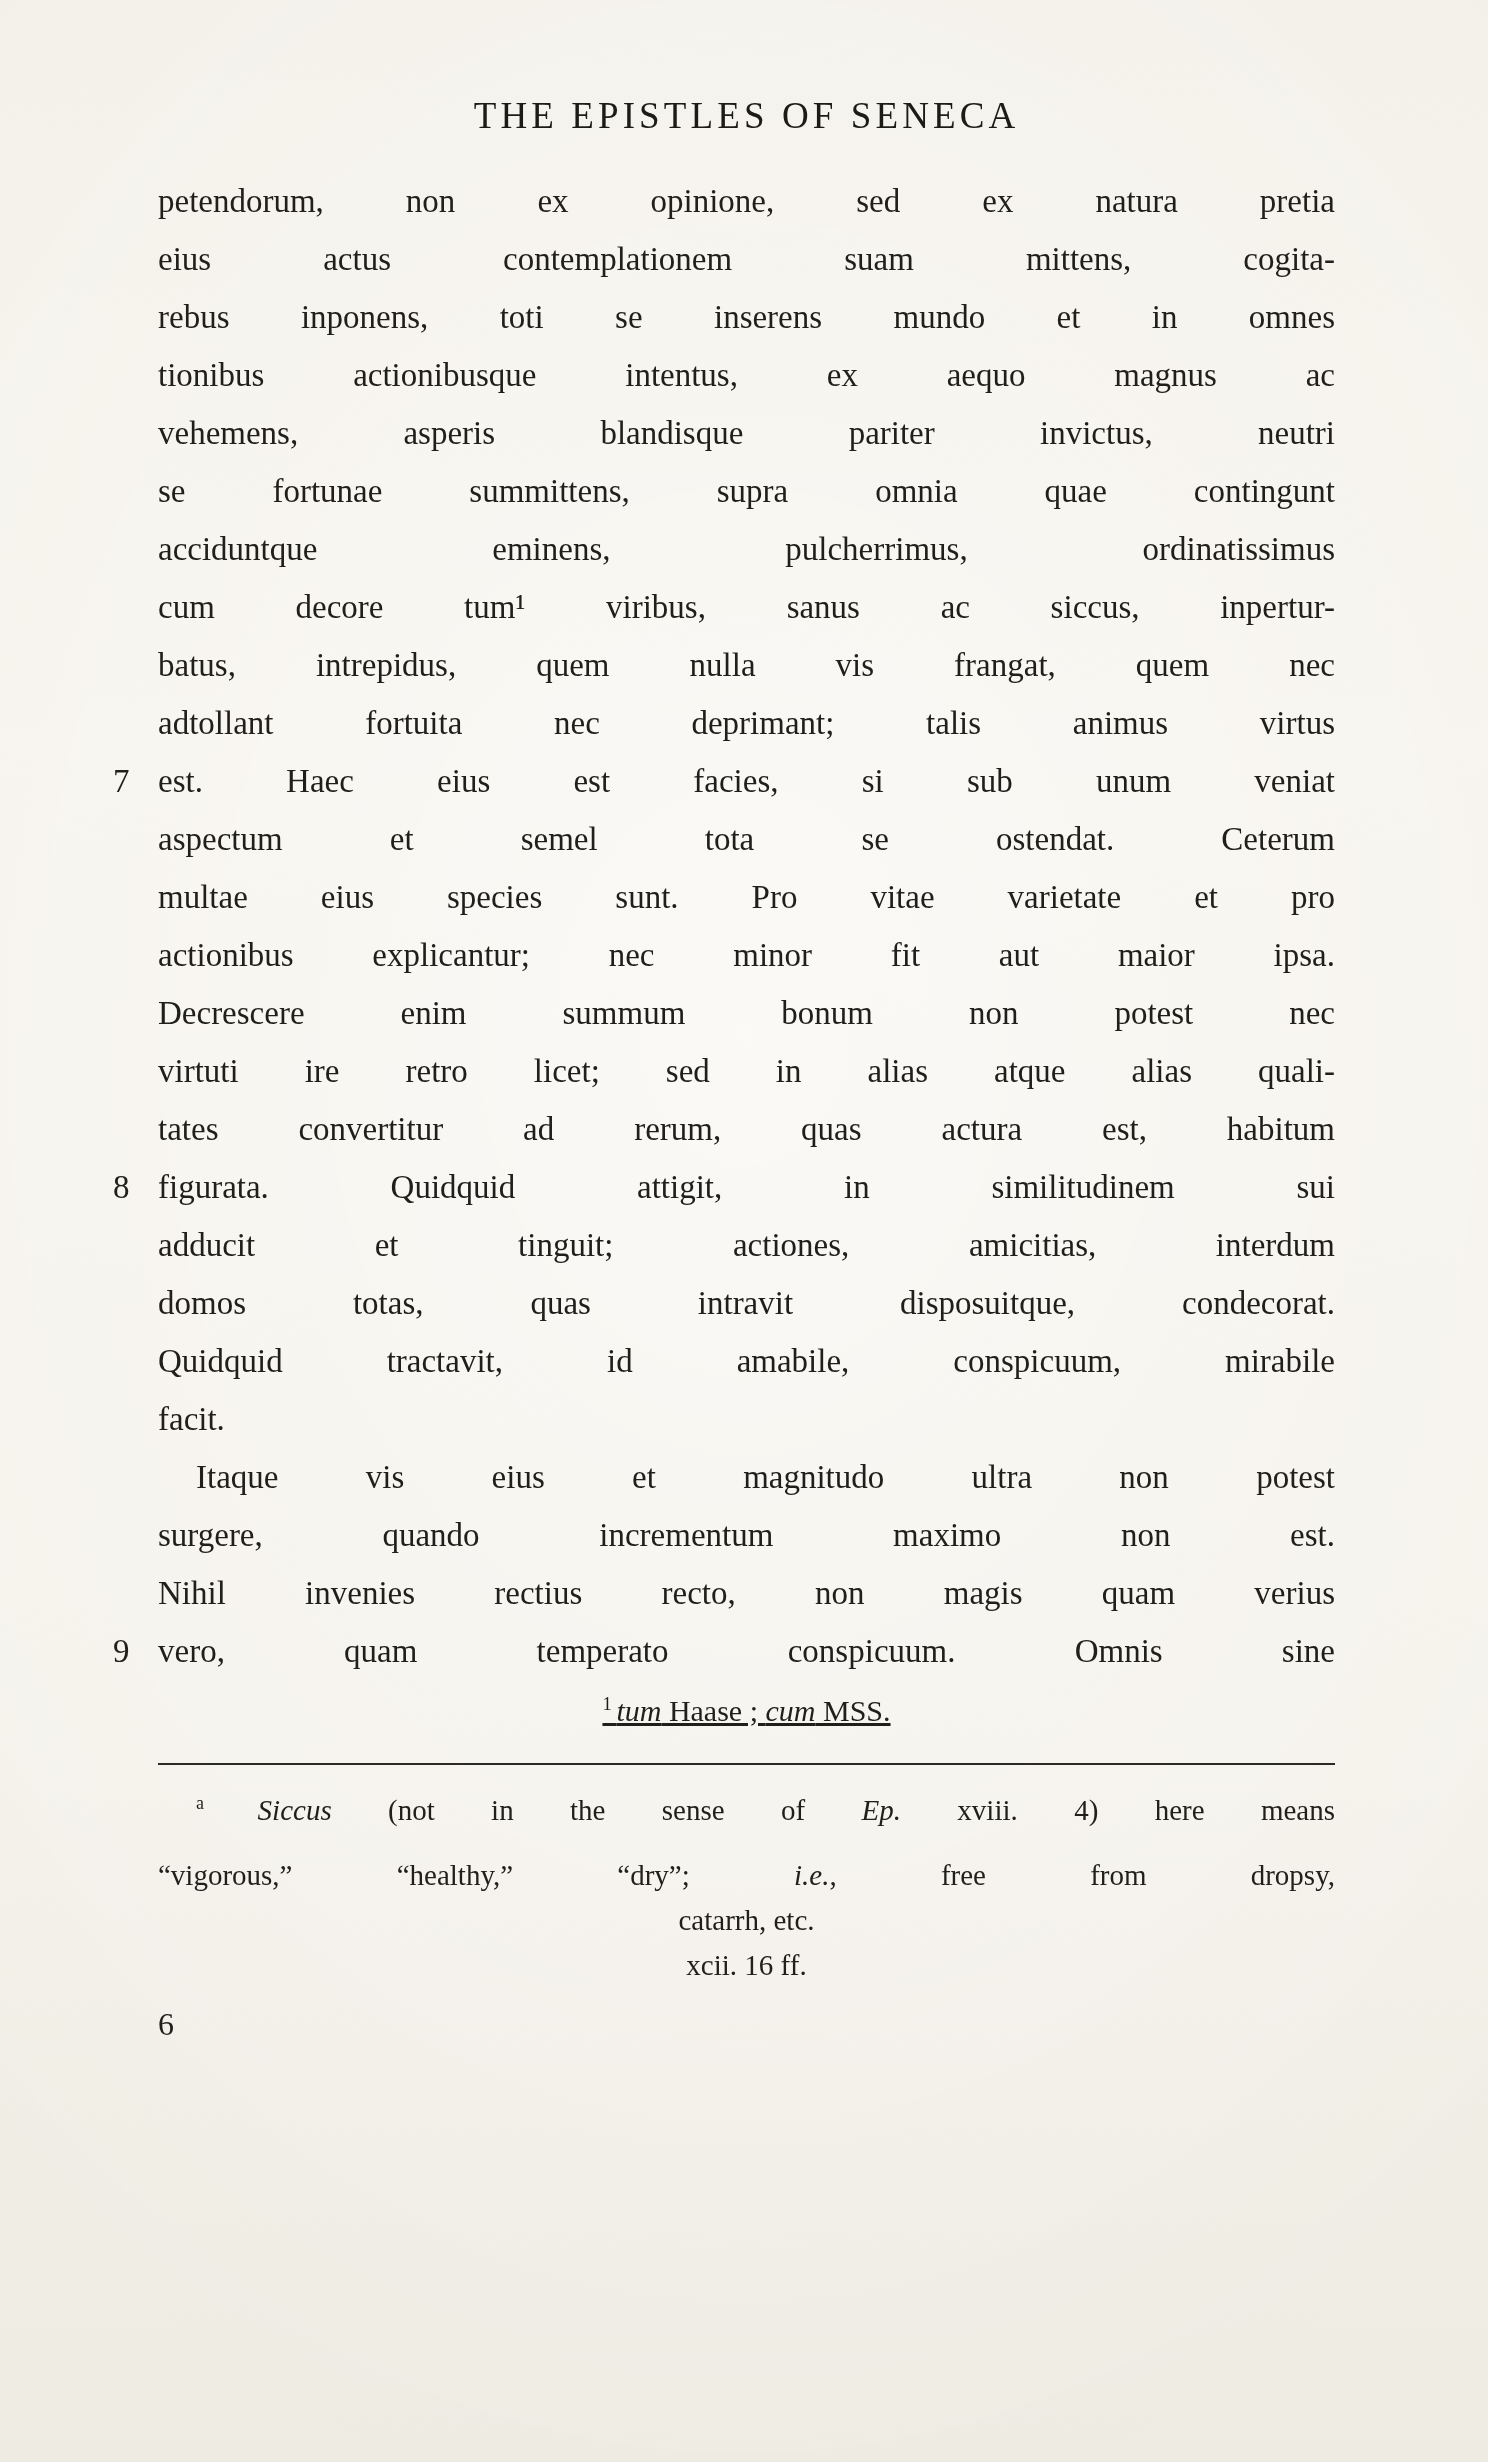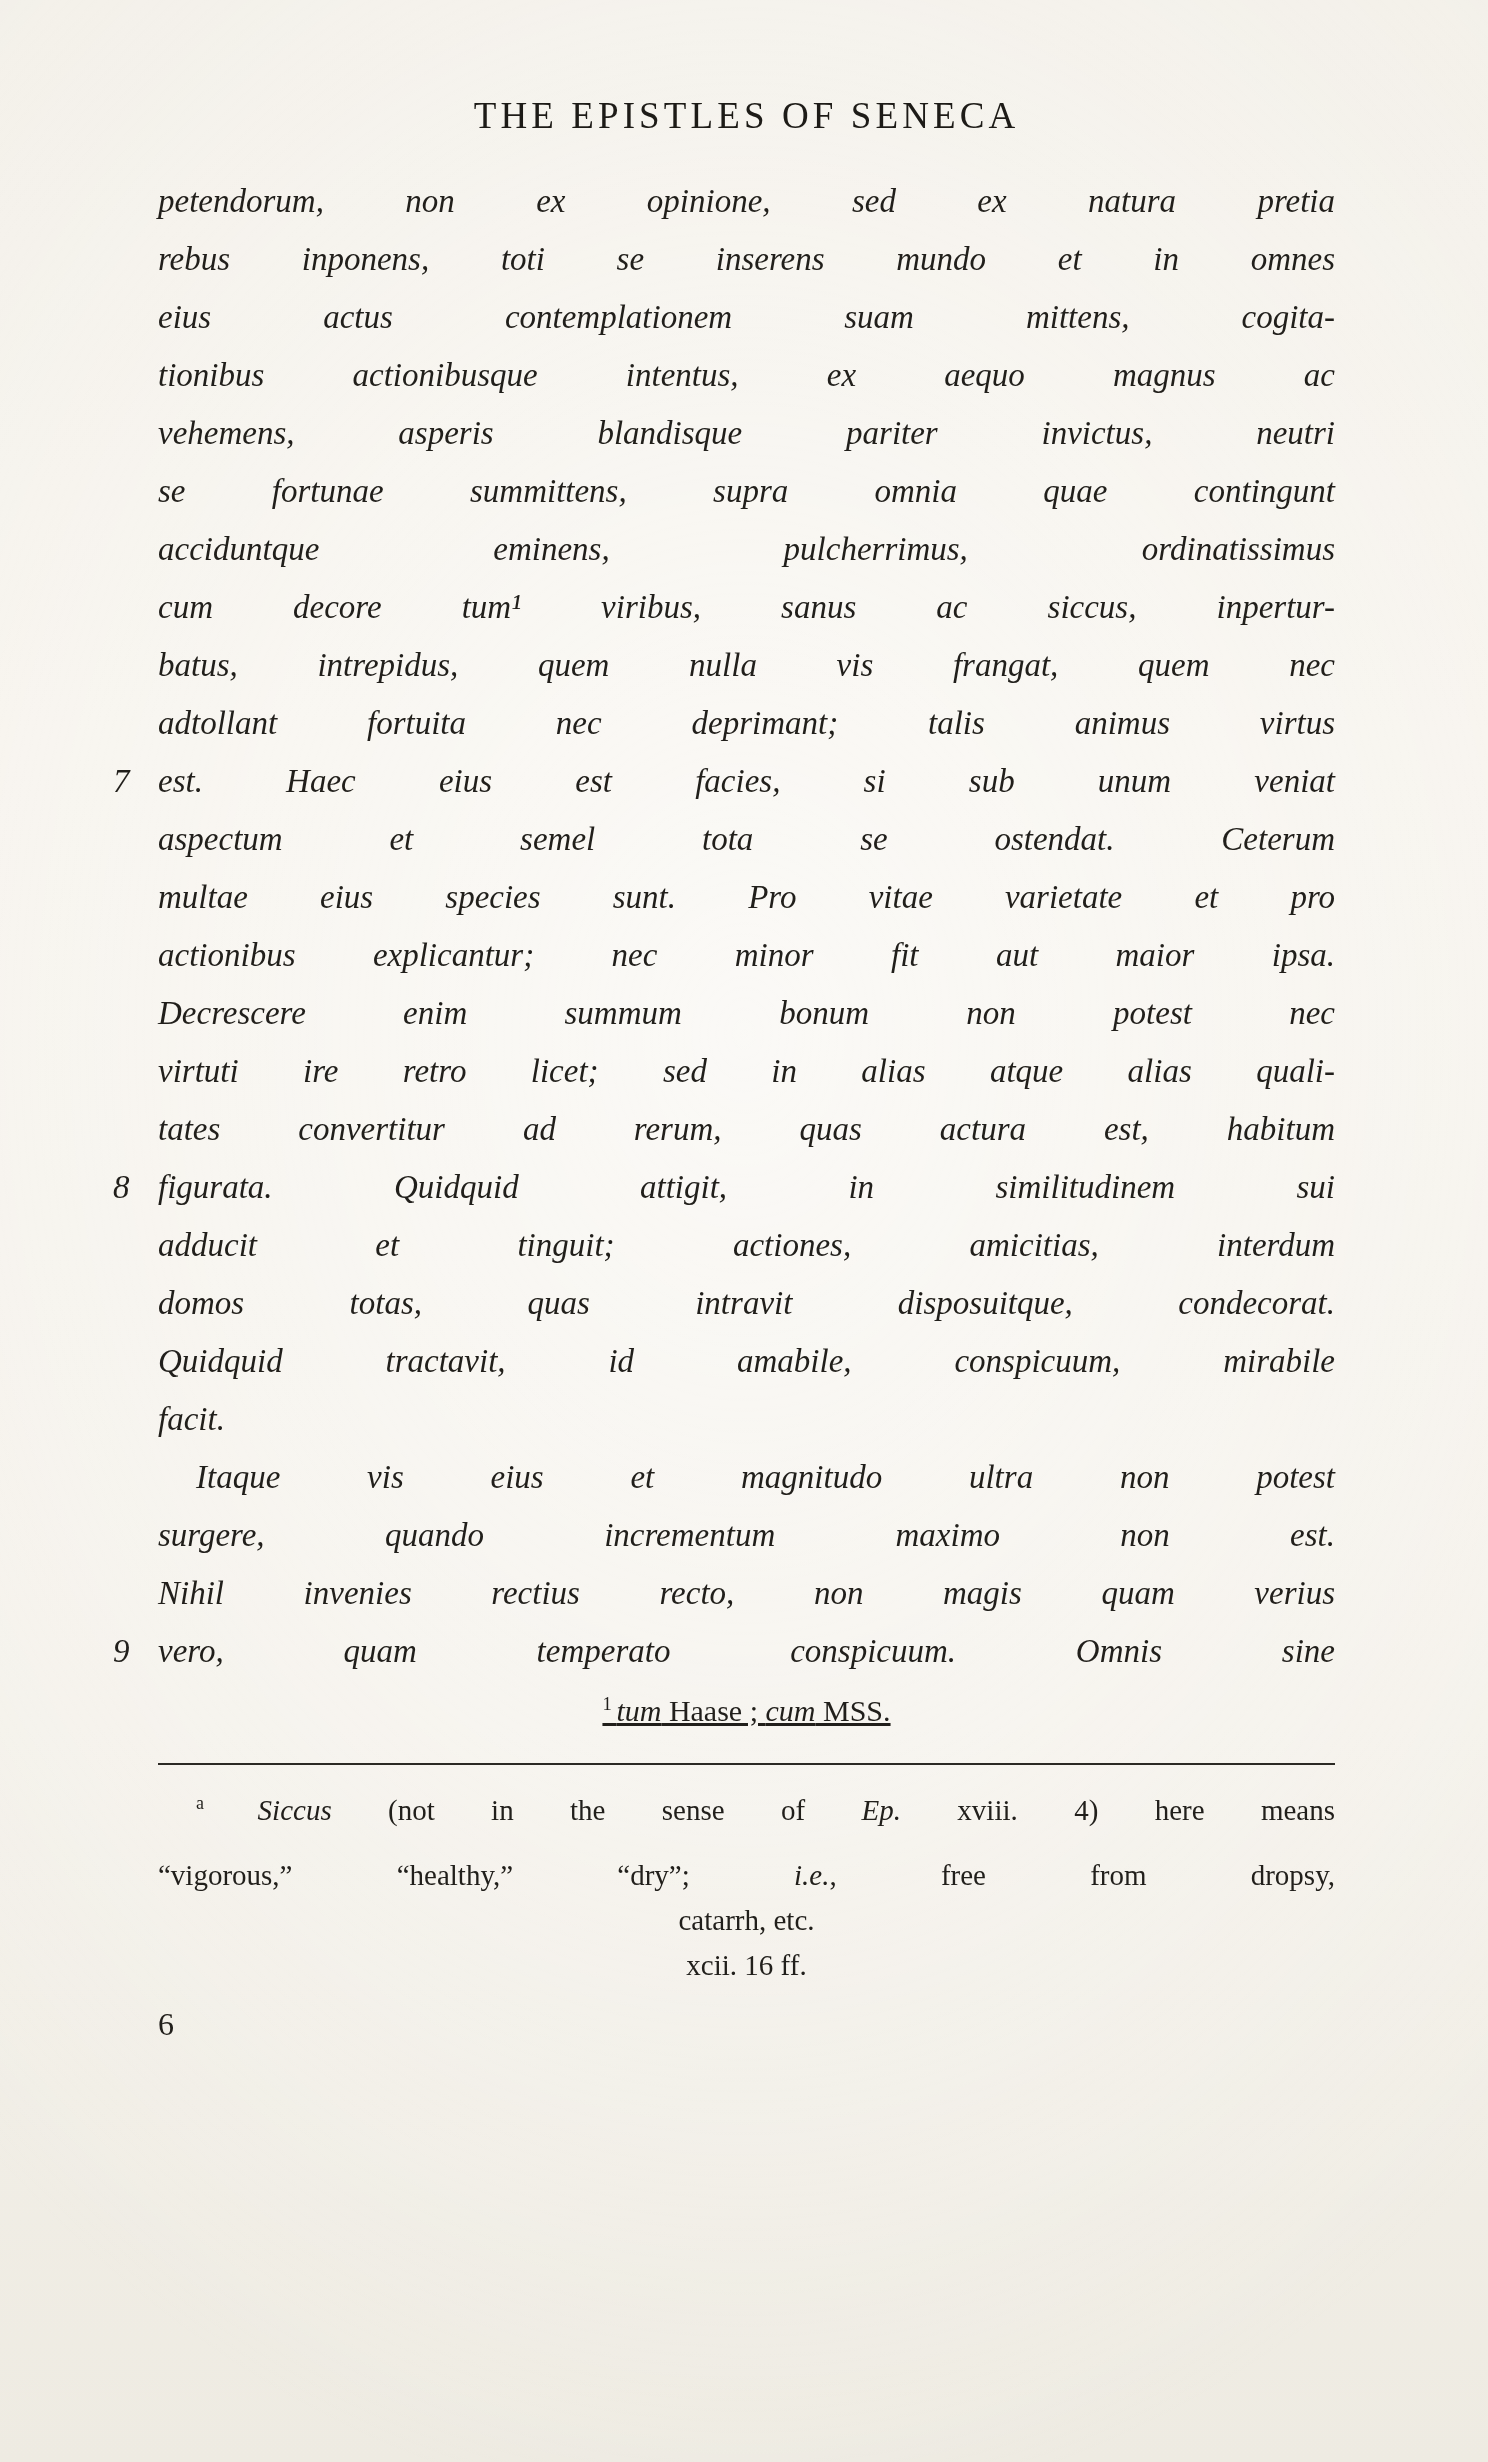--- a/index.html
+++ b/index.html
@@ -32,21 +32,20 @@
     color: #1d1b17;
   }
   #body-lines { position: relative; }
   .bline {
     position: relative;
     font-size: 33px;
     line-height: 58px;
     height: 58px;
     white-space: nowrap;
     text-align: left;
-    font-style: italic;
   }
   .bline.just {
     white-space: normal;
     text-align: justify;
     text-align-last: justify;
   }
   .bline.indent { padding-left: 38px; }
   .mnum {
     position: absolute;
     left: -45px;
@@ -93,22 +92,22 @@
 </style>
 </head>
 <body>
 
 <div class="paper">
 
   <h1 class="title">THE EPISTLES OF SENECA</h1>
 
   <div id="body-lines">
       <div class="bline just"><span>petendorum, non ex opinione, sed ex natura pretia</span></div>
+      <div class="bline just"><span>eius actus contemplationem suam mittens, cogita-</span></div>
       <div class="bline just"><span>rebus inponens, toti se inserens mundo et in omnes</span></div>
-      <div class="bline just"><span>eius actus contemplationem suam mittens, cogita-</span></div>
       <div class="bline just"><span>tionibus actionibusque intentus, ex aequo magnus ac</span></div>
       <div class="bline just"><span>vehemens, asperis blandisque pariter invictus, neutri</span></div>
       <div class="bline just"><span>se fortunae summittens, supra omnia quae contingunt</span></div>
       <div class="bline just"><span>acciduntque eminens, pulcherrimus, ordinatissimus</span></div>
       <div class="bline just"><span>cum decore tum¹ viribus, sanus ac siccus, inpertur-</span></div>
       <div class="bline just"><span>batus, intrepidus, quem nulla vis frangat, quem nec</span></div>
       <div class="bline just"><span>adtollant fortuita nec deprimant; talis animus virtus</span></div>
       <div class="bline just"><span class="mnum">7</span><span>est.  Haec eius est facies, si sub unum veniat</span></div>
       <div class="bline just"><span>aspectum et semel tota se ostendat.  Ceterum</span></div>
       <div class="bline just"><span>multae eius species sunt.  Pro vitae varietate et pro</span></div>

